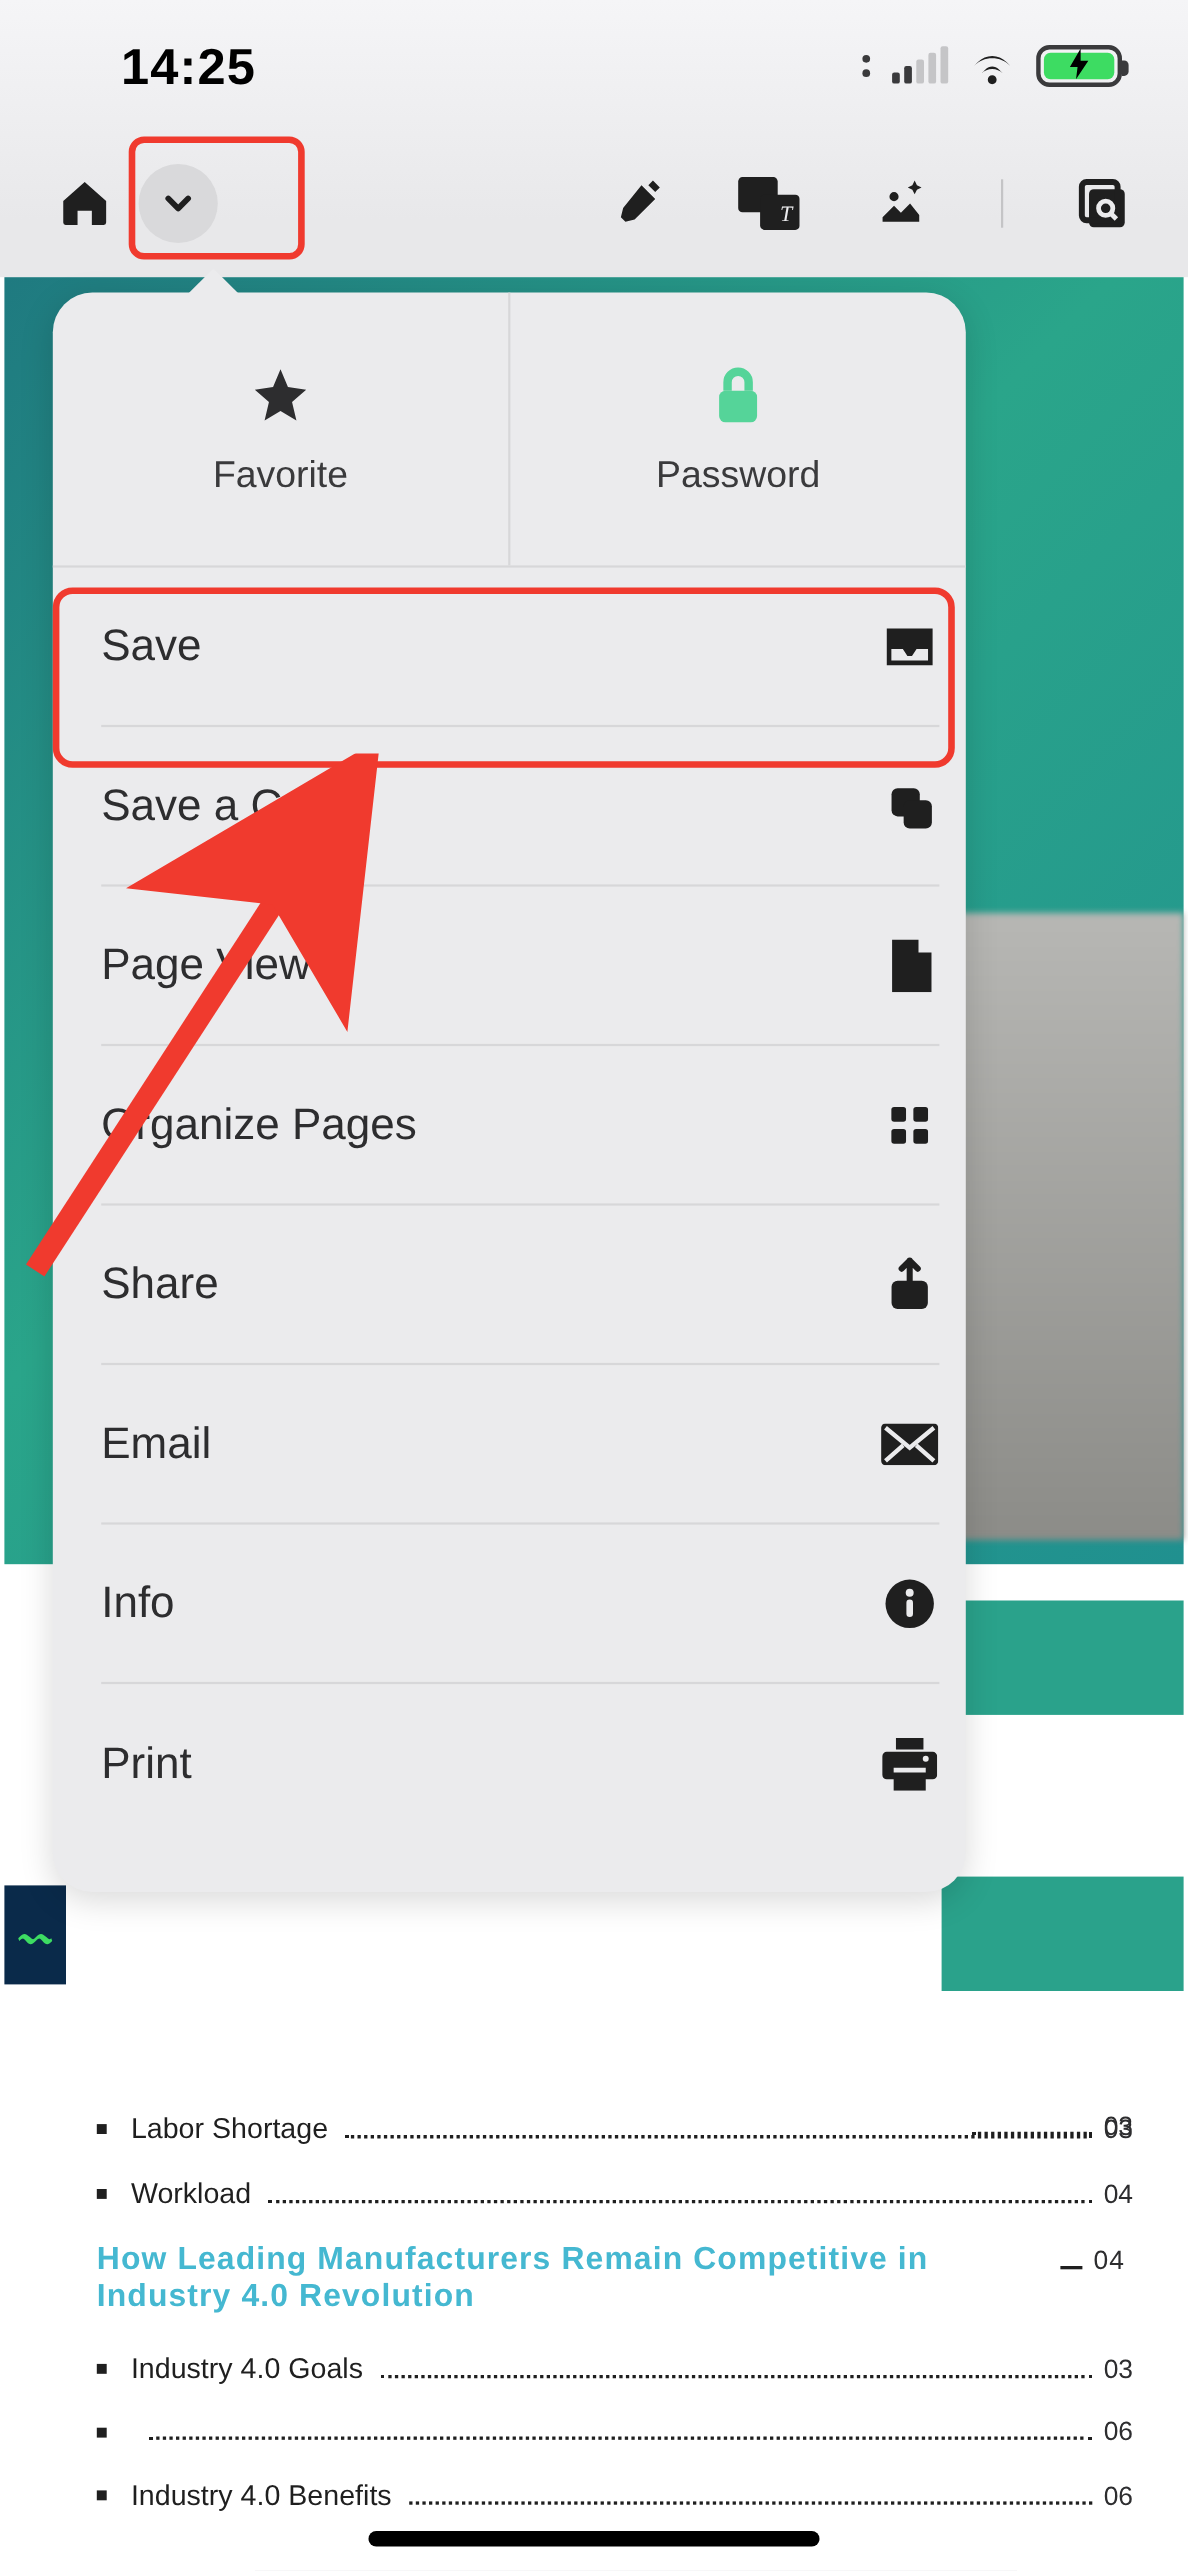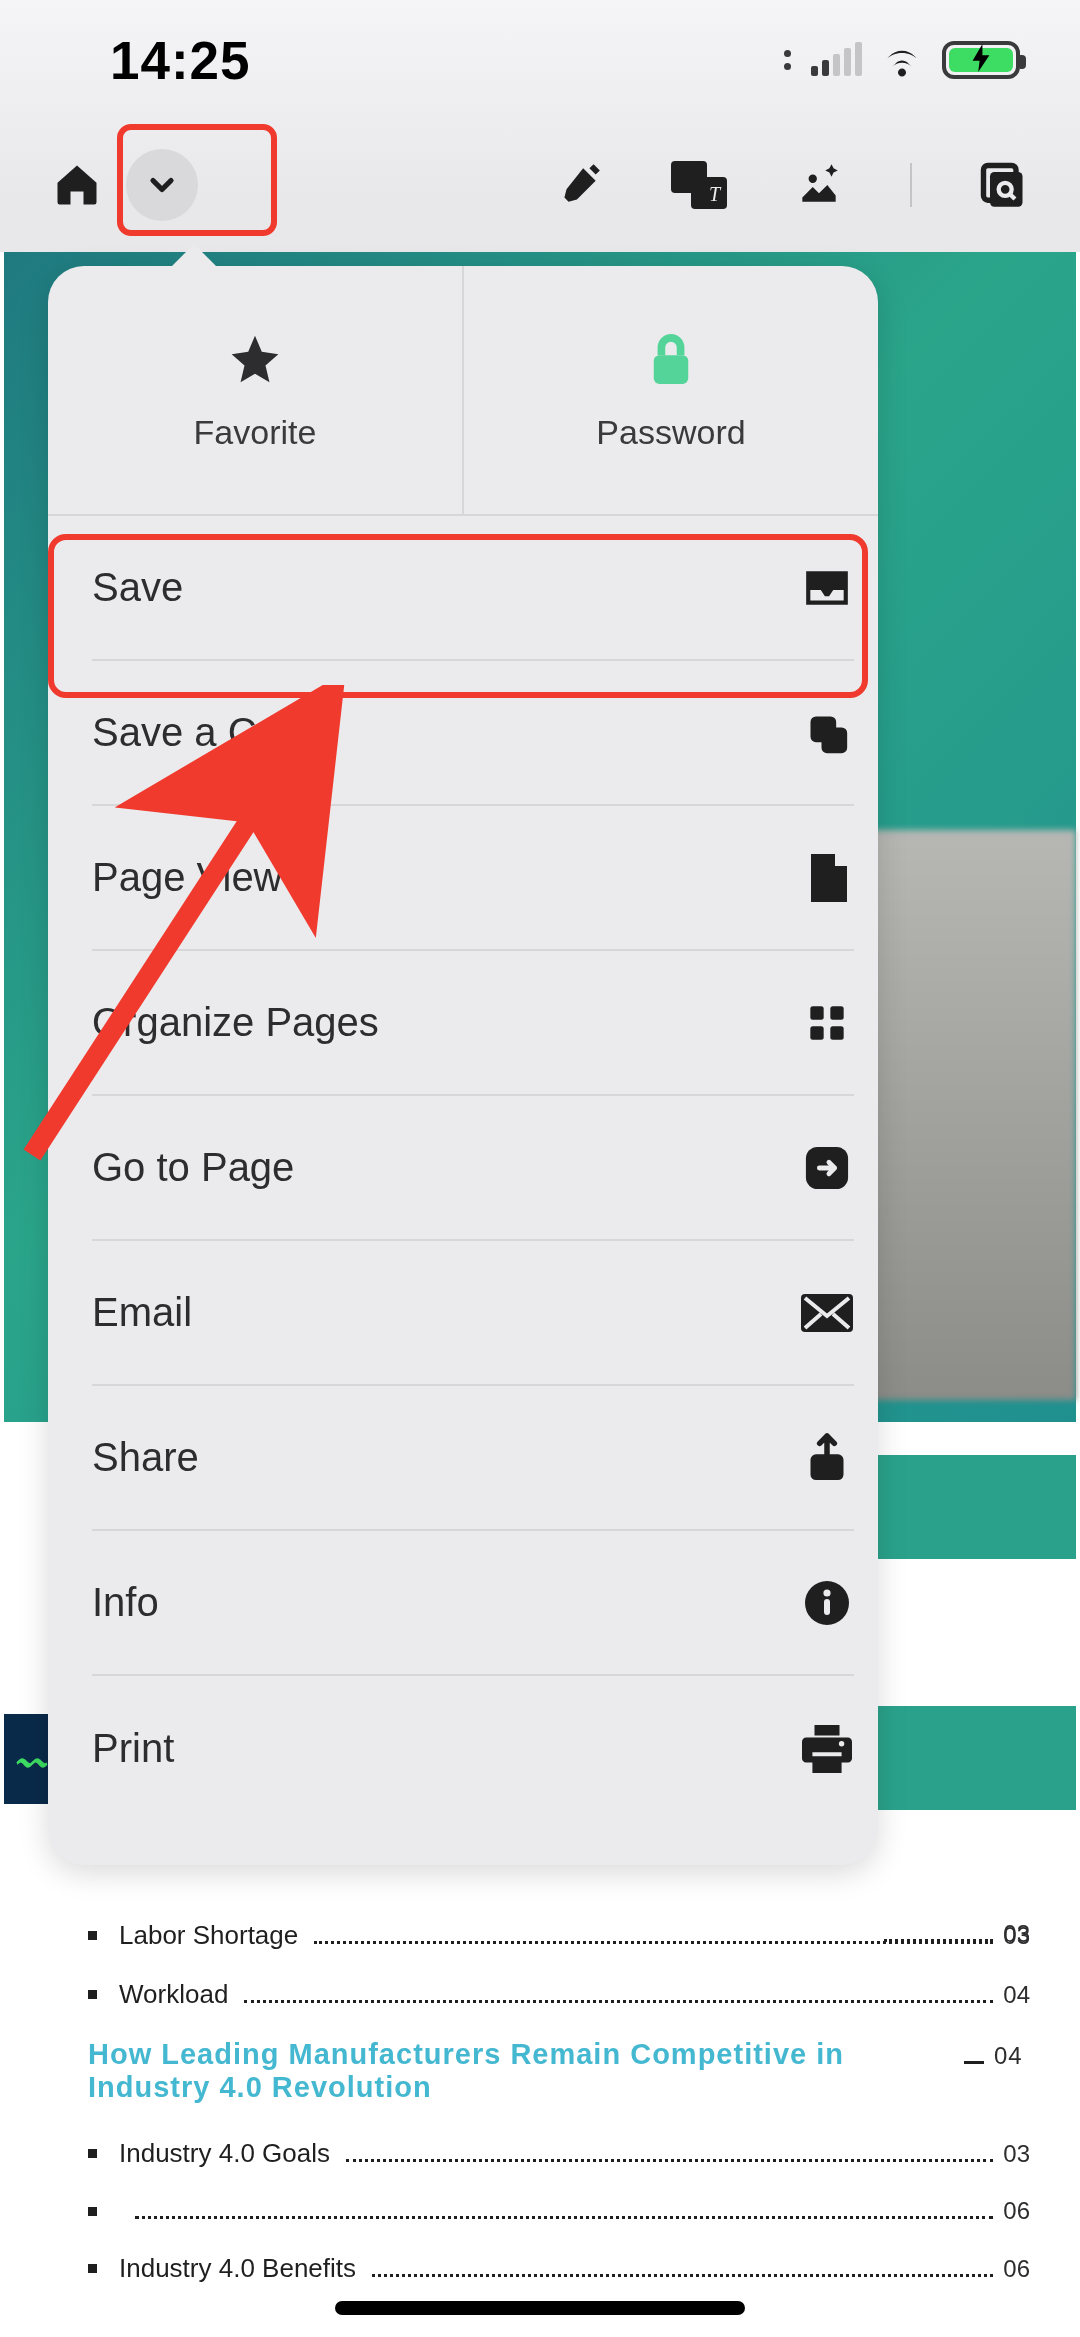--- a/index.html
+++ b/index.html
@@ -1,21 +1,21 @@
 <!DOCTYPE html>
 <html><head>
 <meta charset="utf-8">
 <style>
   * { box-sizing: border-box; margin: 0; padding: 0; }
   html, body { width: 1080px; height: 2337px; font-family: -apple-system, Helvetica, Arial, sans-serif; overflow: hidden; }
   body { background: linear-gradient(#f5f5f7, #e8e8ea 200px); position: relative; }
 
   
   .status-bar { position: absolute; top: 0; left: 0; right: 0; height: 120px; display: flex; align-items: center; justify-content: space-between; padding: 0 60px 0 110px; }
-  .status-time { font-size: 53px; font-weight: 700; color: #000; letter-spacing: 1px; }
+  .status-time { font-size: 46px; font-weight: 700; color: #000; letter-spacing: 1px; }
   .status-icons { display: flex; align-items: center; gap: 18px; }
   .signal-bars { display: inline-flex; align-items: flex-end; gap: 4px; height: 32px; }
   .signal-bars span { width: 7px; background: #c5c5c7; border-radius: 2px; }
   .signal-bars span.dark { background: #3a3a3c; }
   .signal-dots { display: inline-flex; flex-direction: column; gap: 6px; margin-right: 2px; }
   .signal-dots i { width: 7px; height: 7px; background: #3a3a3c; border-radius: 50%; display: block; }
   .wifi-icon svg { display: block; }
   .battery { width: 78px; height: 38px; border: 4px solid #3a3a3c; border-radius: 12px; position: relative; display: flex; align-items: center; justify-content: center; }
   .battery::after { content: ""; position: absolute; right: -10px; top: 10px; width: 6px; height: 14px; background: #3a3a3c; border-radius: 0 4px 4px 0; }
   .battery-fill { position: absolute; left: 3px; top: 3px; bottom: 3px; right: 3px; background: #3ddc62; border-radius: 6px; }
@@ -210,43 +210,34 @@
       <span class="dd-row-icon">
           <svg width="40" height="40" viewBox="0 0 24 24">
             <rect x="2" y="2" width="8" height="8" rx="1.5" fill="#1f1f1f"></rect>
             <rect x="14" y="2" width="8" height="8" rx="1.5" fill="#1f1f1f"></rect>
             <rect x="2" y="14" width="8" height="8" rx="1.5" fill="#1f1f1f"></rect>
             <rect x="14" y="14" width="8" height="8" rx="1.5" fill="#1f1f1f"></rect>
           </svg>
         </span>
     </div>
     <div class="dd-row">
-      <span class="dd-row-label">Go to Page</span>
-      <span class="dd-row-icon">
-          <svg width="46" height="46" viewBox="0 0 24 24">
-            <rect x="1" y="1" width="22" height="22" rx="6" fill="#1f1f1f"></rect>
-            <path stroke="#ebebed" stroke-width="2.5" fill="none" stroke-linecap="round" stroke-linejoin="round" d="M8 12h8m-3-3 3 3-3 3"></path>
+      <span class="dd-row-label">Share</span>
+      <span class="dd-row-icon">
+          <svg width="44" height="52" viewBox="0 0 24 28">
+            <path stroke="#1f1f1f" stroke-width="3" fill="none" stroke-linecap="round" stroke-linejoin="round" d="M12 2v12M8 6l4-4 4 4"></path>
+            <rect x="3" y="12" width="18" height="14" rx="3" fill="#1f1f1f"></rect>
           </svg>
         </span>
     </div>
     <div class="dd-row">
       <span class="dd-row-label">Email</span>
       <span class="dd-row-icon">
           <svg width="52" height="38" viewBox="0 0 26 19">
             <rect x="0" y="0" width="26" height="19" rx="2" fill="#1f1f1f"></rect>
             <path stroke="#ebebed" stroke-width="2" fill="none" d="m2 2 11 9L24 2M2 17l8-7m14 7-8-7"></path>
-          </svg>
-        </span>
-    </div>
-    <div class="dd-row">
-      <span class="dd-row-label">Share</span>
-      <span class="dd-row-icon">
-          <svg width="44" height="52" viewBox="0 0 24 28">
-            <path stroke="#1f1f1f" stroke-width="3" fill="none" stroke-linecap="round" stroke-linejoin="round" d="M12 2v12M8 6l4-4 4 4"></path>
-            <rect x="3" y="12" width="18" height="14" rx="3" fill="#1f1f1f"></rect>
           </svg>
         </span>
     </div>
     <div class="dd-row">
       <span class="dd-row-label">Info</span>
       <span class="dd-row-icon">
           <svg width="48" height="48" viewBox="0 0 24 24">
             <circle cx="12" cy="12" r="11" fill="#1f1f1f"></circle>
             <circle cx="12" cy="7" r="1.8" fill="#ebebed"></circle>
             <rect x="10.5" y="10" width="3" height="8" rx="1.5" fill="#ebebed"></rect>

